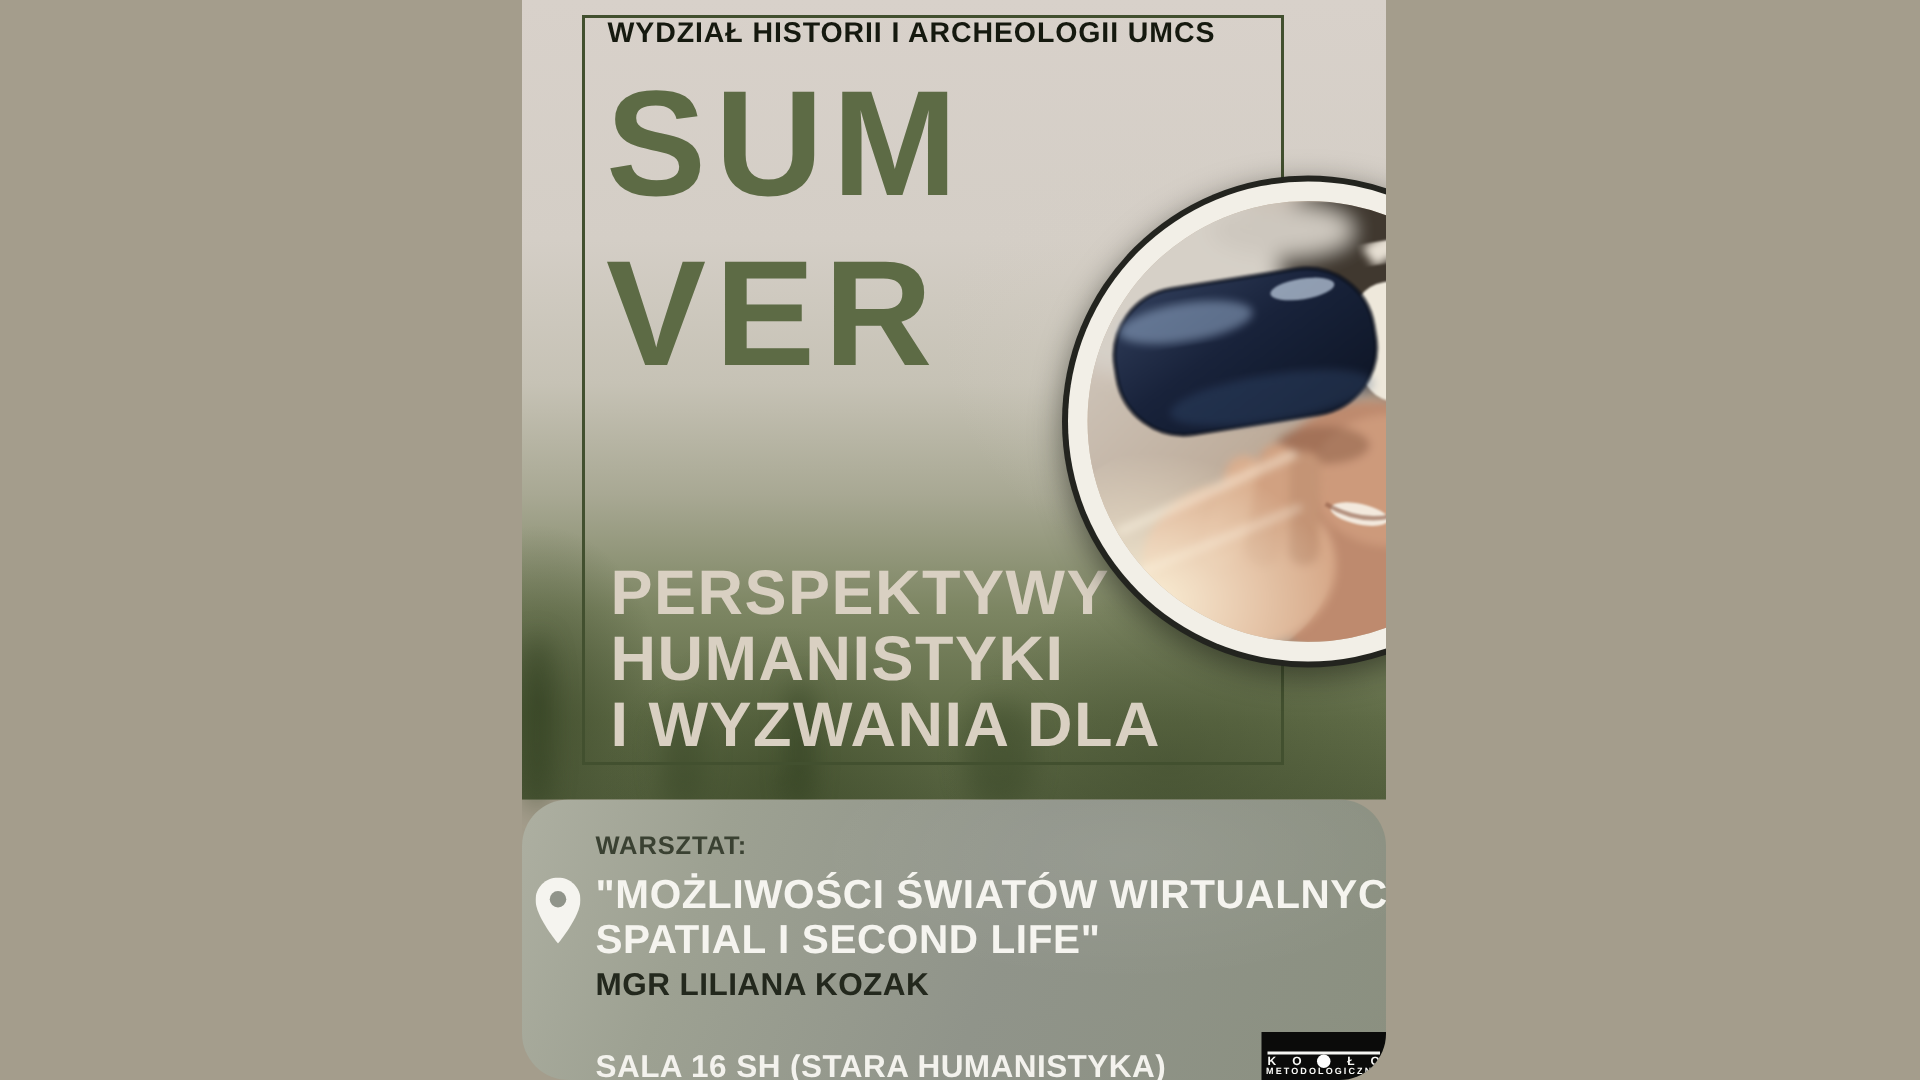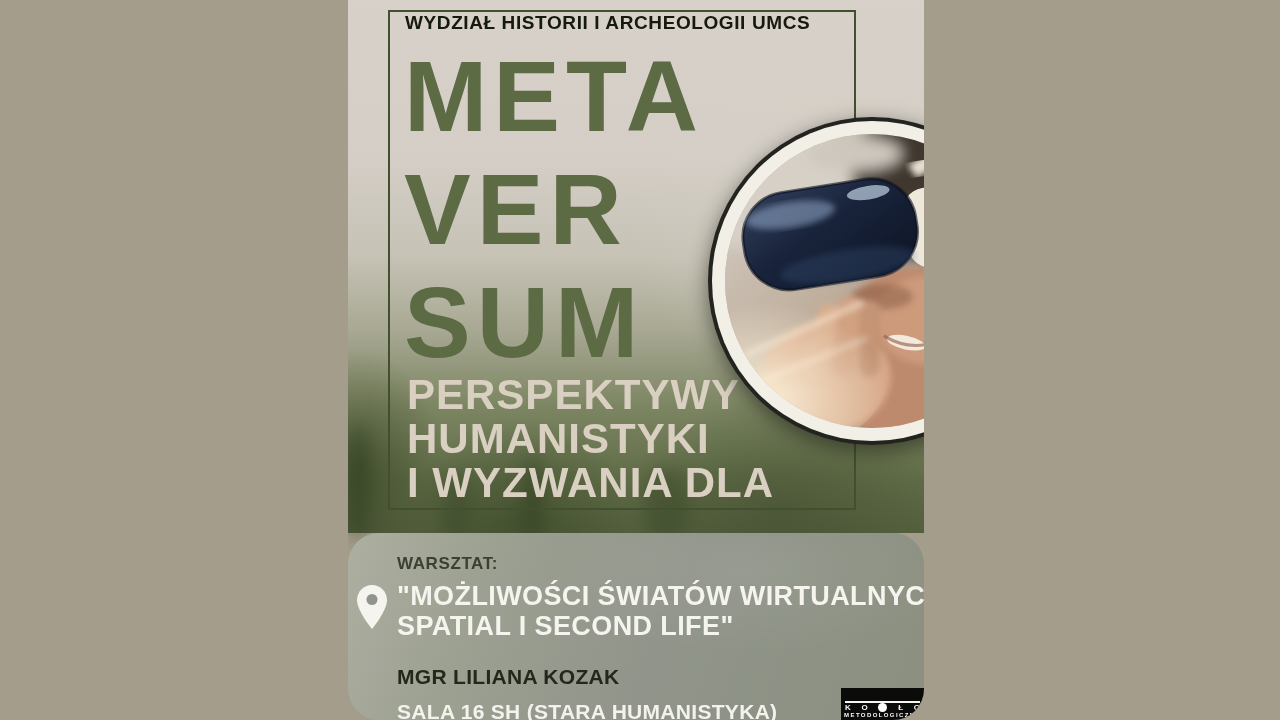--- a/index.html
+++ b/index.html
@@ -43,21 +43,21 @@
 
   
   .band{position:absolute;left:0;top:533px;width:576px;height:187px;overflow:hidden;
         background:
           radial-gradient(300px 120px at 70% 20%, rgba(255,255,255,0.07), transparent 70%),
           linear-gradient(110deg,#adafa1 0%,#9da192 22%,#90948a 55%,#8b9080 100%); border-radius: 31px;}
   .band .txt{position:absolute;left:49px;white-space:nowrap;font-weight:bold;}
   .w-label   {top:21px; font-size:17px;letter-spacing:.6px;color:#3a4132;}
   .w-line1   {top:48px; font-size:27px;letter-spacing:.4px;color:#f5f4ef;}
   .w-line2   {top:78px; font-size:27px;letter-spacing:.4px;color:#f5f4ef;}
-  .w-pres    {top:112px;font-size:21px;letter-spacing:.3px;color:#23281d;margin-top:20px;}
+  .w-pres    {top:112px;font-size:21px;letter-spacing:.3px;color:#23281d;}
   .w-date    {top:139px;font-size:21px;letter-spacing:.3px;color:#f3f2ed;}
   .w-place   {top:167px;font-size:21px;letter-spacing:.3px;color:#f3f2ed;}
   .pin{position:absolute;left:9px;top:52px;width:30px;height:44px;}
 
   
   .logo{position:absolute;left:493px;top:155px;width:83px;height:32px;background:#0b0b0a;
         color:#fafaf7;overflow:hidden;}
   .logo-line{margin:13px 4px 0 4px;height:2px;background:#f5f5f2;}
   .logo-row{display:flex;justify-content:space-between;align-items:center;
             padding:1px 4px 0 4px;font-size:8px;line-height:8px;font-weight:bold;}
@@ -76,23 +76,22 @@
       <div class="stalk s2"></div>
       <div class="stalk s3"></div>
       <div class="stalk s4"></div>
     </div>
 
     <div class="frame"></div>
 
     <div class="dept">WYDZIAŁ HISTORII I ARCHEOLOGII UMCS</div>
 
     <div class="title">
-      <div>META</div>
+      <div>SUM</div>
       <div>VER</div>
-      <div>SUM</div>
     </div>
 
     <div class="subtitle">
       <div>PERSPEKTYWY</div>
       <div>HUMANISTYKI</div>
       <div>I WYZWANIA DLA</div>
     </div>
 
     <div class="photo-ring">
       <div class="photo-white">

